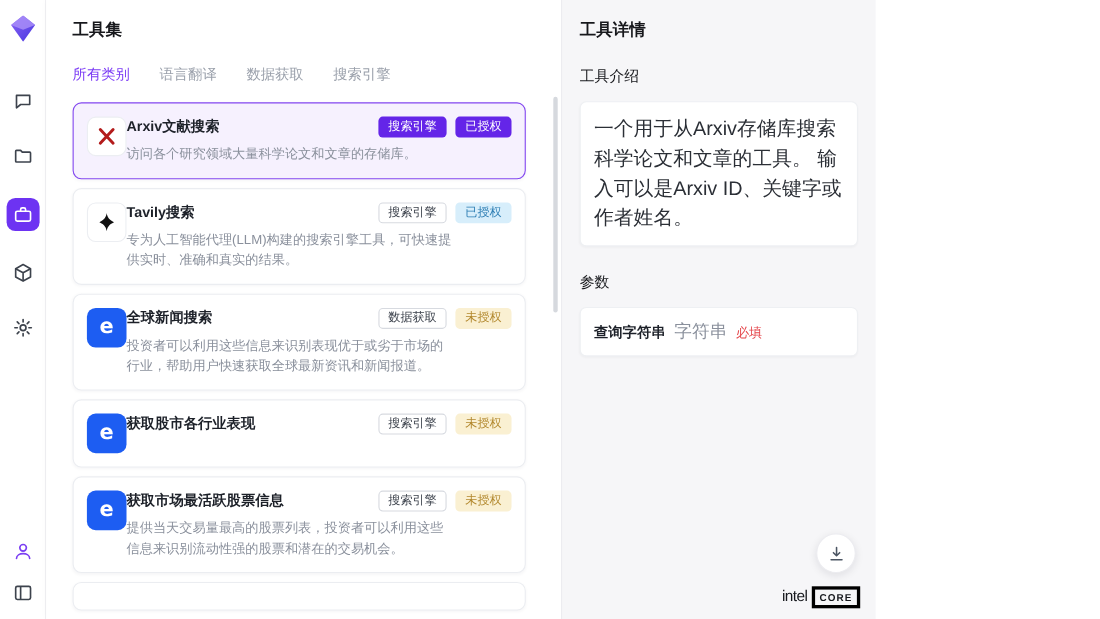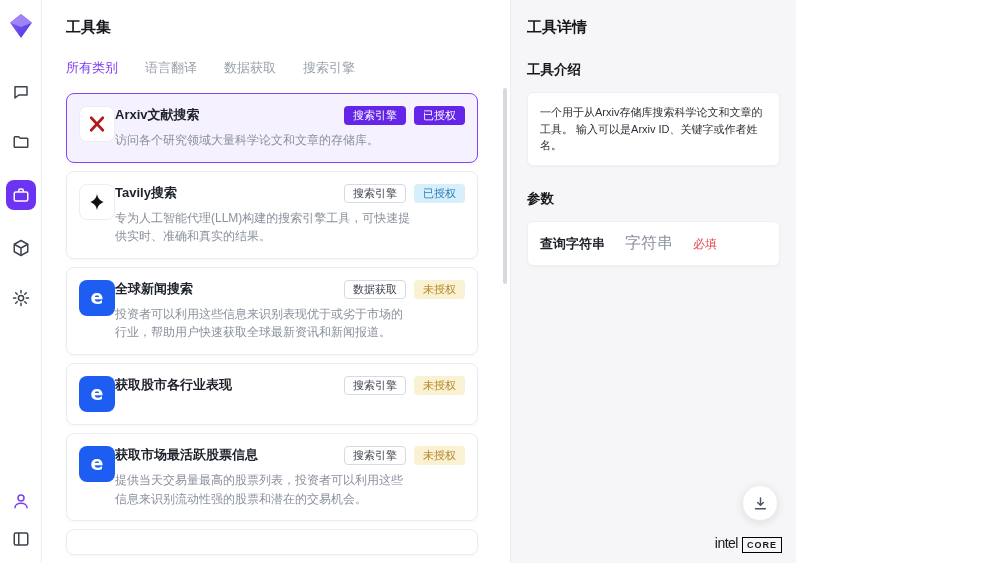--- a/index.html
+++ b/index.html
@@ -45,38 +45,38 @@
   .card-desc { margin-top:6px; font-size:12px; line-height:1.55; color:#8a909c; max-width:298px; }
   .scroll-thumb { position:absolute; right:3px; top:88px; width:4px; height:196px;
     background:#d6d9de; border-radius:2px; cursor:pointer; }
   .logo-e { color:#fff; font-weight:bold; font-size:19px; line-height:1;
     font-family:"DejaVu Sans",sans-serif; }
 
   
   .details { flex:1; background:#f6f6f8; padding:18px 16px; position:relative;
     border-left:1px solid #ececf0; }
   .details-title { font-size:15px; font-weight:bold; color:#17181c; }
-  .section-heading { font-size:13.5px; font-weight:bold; color:#17181c; margin-top:24px; }
+  .section-heading { font-size:13.5px; font-weight:normal; color:#17181c; margin-top:24px; }
   .panel-card { background:#fff; border:1px solid #eef0f3; border-radius:6px; margin-top:13px;
     padding:11px 12px; box-shadow:0 1px 2px rgba(20,20,40,0.03); }
-  .intro-text { font-size:11px; color:#2b2f36; line-height:1.5; }
-  .param-head { display:flex; align-items:baseline; gap:20px; }
+  .intro-text { font-size:18px; color:#2b2f36; line-height:1.5; }
+  .param-head { display:flex; align-items:baseline; gap:8px; }
   .param-name { font-size:13px; font-weight:bold; color:#1d2129; }
   .param-type { font-size:16px; color:#8a909c; }
   .param-required { font-size:12px; color:#e5484d; }
   .param-desc { margin-top:9px; font-size:12px; color:#8a909c; line-height:1.5; }
 
   
   .fab { position:absolute; right:18px; bottom:42px; width:36px; height:36px; border-radius:50%;
     background:#fff; border:1px solid #ececf0; box-shadow:0 2px 8px rgba(20,20,40,0.10);
     display:flex; align-items:center; justify-content:center; cursor:pointer; }
   .brand { position:absolute; right:14px; bottom:10px; display:flex; align-items:baseline; gap:4px;
     color:#16181d; }
   .brand-intel { font-size:14px; font-weight:500; letter-spacing:-0.5px; }
-  .brand-core { font-size:9px; font-weight:bold; letter-spacing:1px; border:1px solid #000000;
+  .brand-core { font-size:9px; font-weight:bold; letter-spacing:1px; border:3px solid #000000;
     padding:2px 4px; }
 </style>
 </head>
 <body>
 
 <div class="app">
 
   <aside class="sidebar">
     <div class="logo">
       <svg width="22" height="24" viewBox="0 0 20 22">

